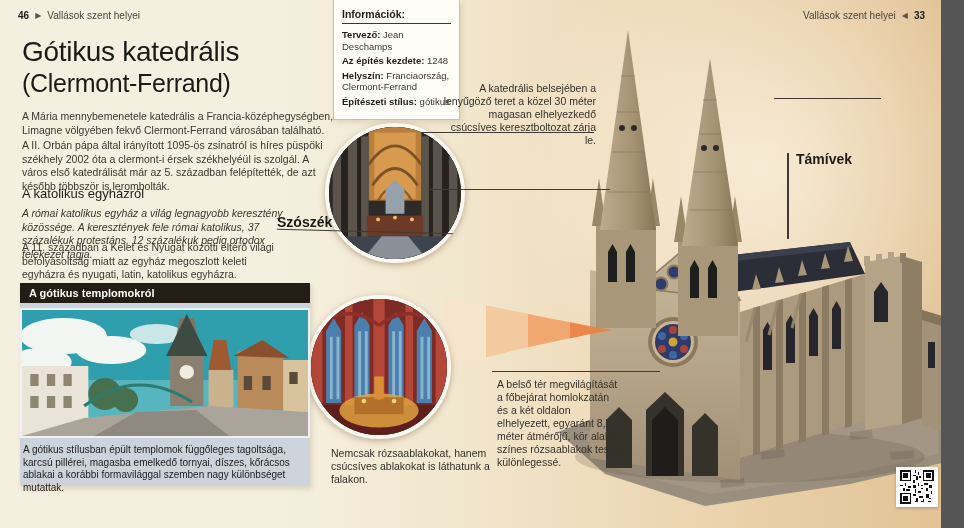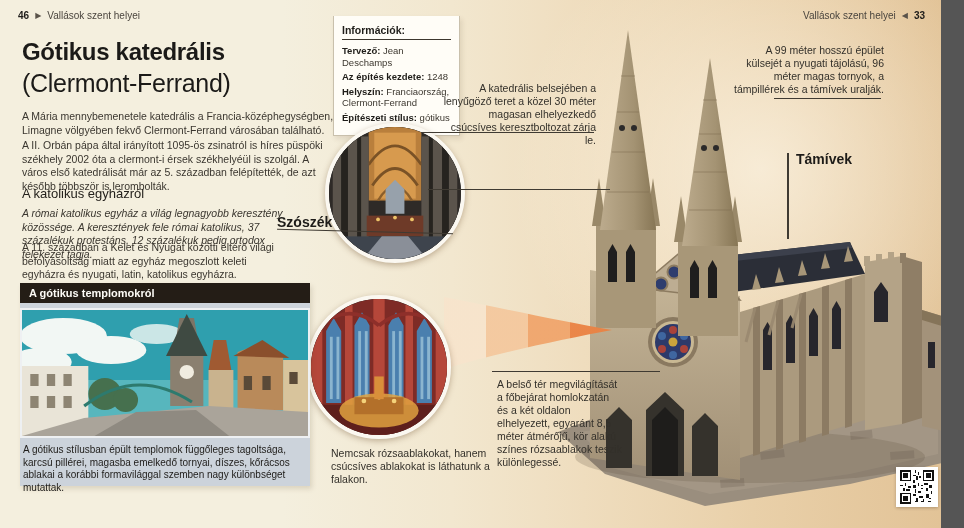--- a/index.html
+++ b/index.html
@@ -8,26 +8,26 @@
     position:relative; width:941px; height:528px; overflow:hidden;
     background:linear-gradient(90deg,#f4efde 0%,#f4efde 30%,#f2e7cf 48%,#efddbe 62%,#e9d0a9 80%,#e2c397 100%);
     color:#2e2b26;
   }
   .glow { position:absolute; left:480px; top:0; width:484px; height:528px;
     background:radial-gradient(circle at 58% 32%, rgba(255,250,238,.65), rgba(255,250,238,0) 55%); }
   .hdr { position:absolute; top:10px; font-size:10px; color:#4a453e; display:flex; align-items:center; gap:6px; }
   .hdr b { color:#1f1d1a; }
   .hdr .arrow { font-size:8px; color:#5a534a; }
   .title { position:absolute; left:22px; top:36px; color:#1b1a18; letter-spacing:-.3px; }
-  .title .l1 { font-size:24px; font-weight:bold; line-height:32px; }
+  .title .l1 { font-size:28px; font-weight:normal; line-height:32px; }
   .title .l2 { font-size:25px; font-weight:normal; line-height:30px; }
   .para { position:absolute; font-size:10.5px; line-height:13.5px; color:#3a362f; }
   .subhead { position:absolute; font-size:13px; font-weight:normal; color:#24211c; }
   
-  .infobox { position:absolute; left:333px; top:16px; width:127px; background:#fffdf7;
+  .infobox { position:absolute; left:333px; top:0; width:127px; background:#fffdf7;
     border:1px solid #c9c0ac; border-top:none; box-shadow:2px 3px 5px rgba(80,60,30,.12);
     padding:8px 8px 9px; }
   .infobox .ib-title { font-size:10.5px; font-weight:bold; color:#1f1d19;
     border-bottom:1.5px solid #3c362d; padding-bottom:3px; margin-bottom:5px; }
   .infobox .row { font-size:9.5px; line-height:11.5px; margin-bottom:3px; color:#3c372f; }
   .infobox .row b { color:#1f1d19; }
   
   .sidebox { position:absolute; left:20px; top:283px; width:290px; height:203px;
     background:#ccd3db; box-shadow:2px 3px 5px rgba(80,60,30,.15); }
   .sidebox .sb-head { height:20px; background:#241d16; color:#fdfbf6; font-size:11px;
@@ -360,21 +360,20 @@
   </div>
 
   <div class="lbl" style="left:277px; top:214px;">Szószék</div>
   <div class="line" style="left:277px; top:231px; width:176px; transform:rotate(1.4deg);"></div>
 
   <div class="callout r" style="left:441px; top:82px; width:155px;">A katedrális belsejében a lenyűgöző teret a közel 30 méter magasan elhelyezkedő csúcsíves keresztboltozat zárja le.</div>
   <div class="line" style="left:421px; top:132px; width:173px;"></div>
 
   <div class="line" style="left:428px; top:189px; width:182px;"></div>
 
-  <div class="callout r" style="left:729px; top:44px; width:155px;">A 99 méter hosszú épület külsejét a nyugati tájolású, 96 méter magas tornyok, a támpillérek és a támívek uralják.</div>
   <div class="line" style="left:774px; top:98px; width:107px;"></div>
 
   <div class="lbl" style="left:796px; top:151px;">Támívek</div>
   <div class="vline" style="left:787px; top:153px; height:86px;"></div>
 
   <div class="line" style="left:492px; top:371px; width:168px;"></div>
   <div class="callout" style="left:497px; top:378px; width:126px;">A belső tér megvilágítását a főbejárat homlokzatán és a két oldalon elhelyezett, egyaránt 8,5 méter átmérőjű, kör alakú színes rózsaablakok teszik különlegessé.</div>
 
   <div class="callout" style="left:331px; top:447px; width:168px;">Nemcsak rózsaablakokat, hanem csúcsíves ablakokat is láthatunk a falakon.</div>
 

